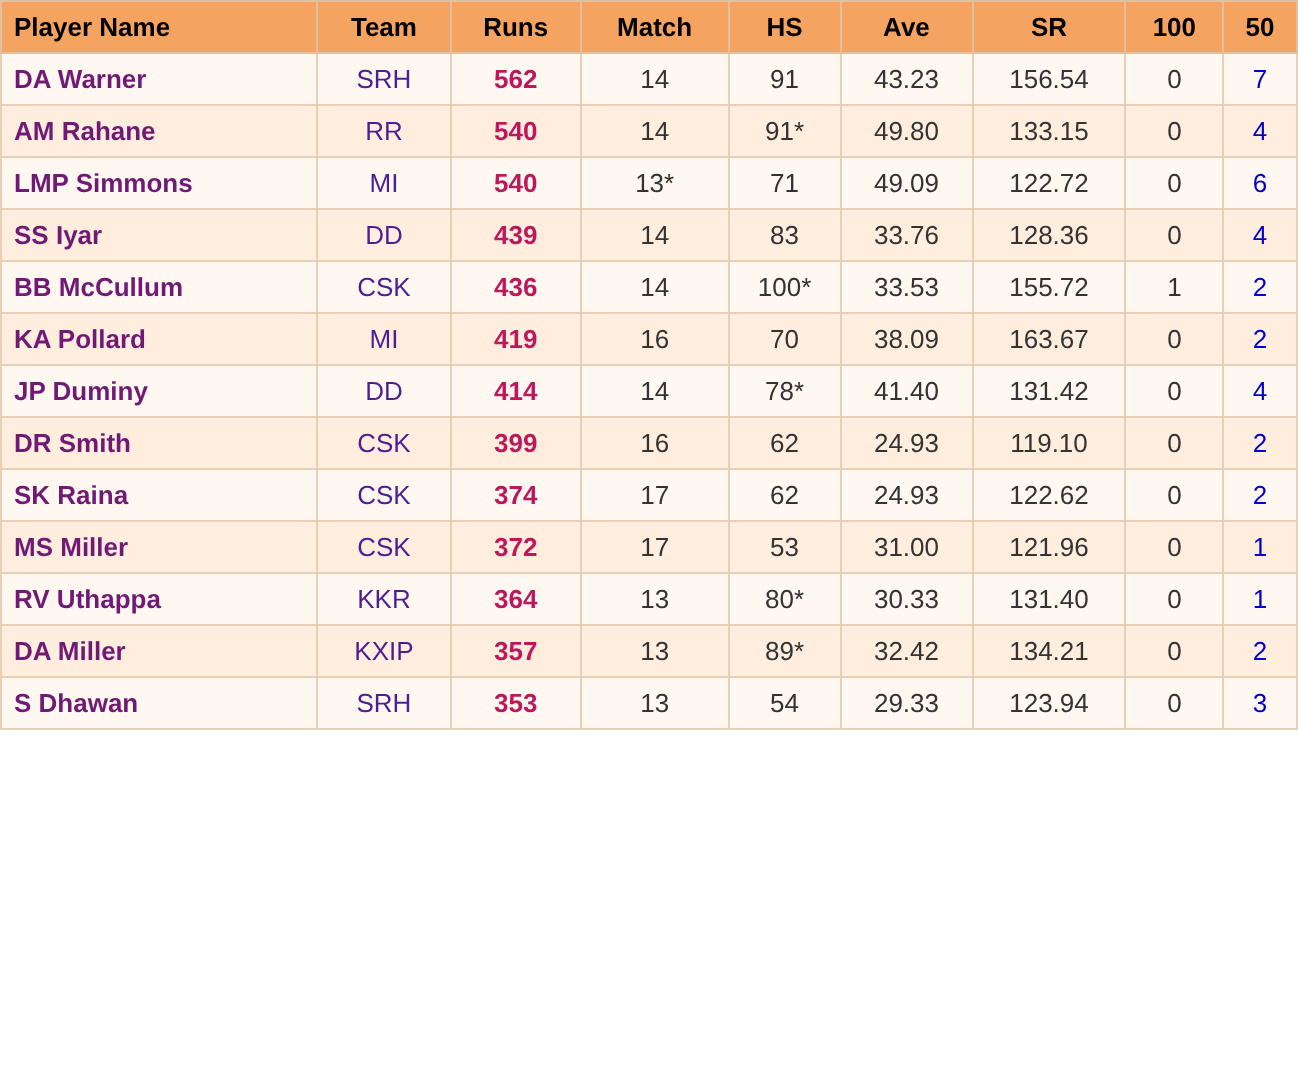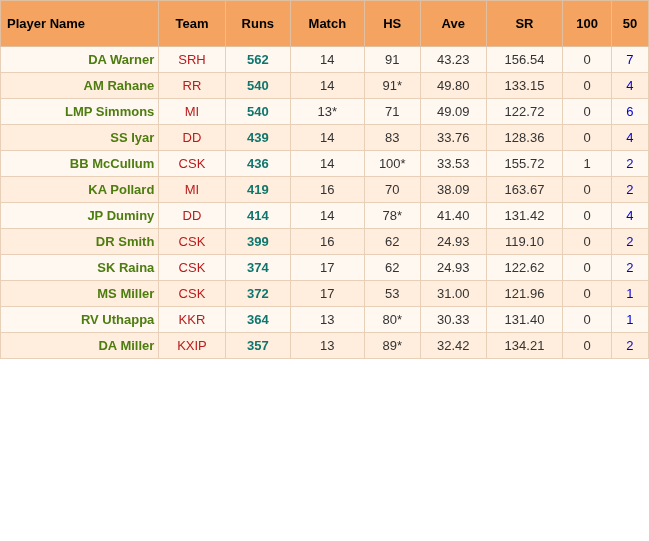--- a/index.html
+++ b/index.html
@@ -10,21 +10,21 @@
       width: 649px;
     }
     table {
       width: 649px;
       border-collapse: collapse;
     }
     thead tr {
       background: #f4a460;
     }
     thead th {
-      padding: 15px 4px;
+      padding: 5px 4px;
       text-align: center;
       font-weight: bold;
       color: #000;
       border: 1px solid #e0c0a0;
     }
     thead th.left {
       text-align: left;
       padding-left: 6px;
     }
     tbody tr:nth-child(odd) {
@@ -33,31 +33,31 @@
     tbody tr:nth-child(even) {
       background: #ffeedd;
     }
     tbody td {
       padding: 5px 4px;
       text-align: center;
       border: 1px solid #e8d0b8;
       color: #333;
     }
     tbody td.player-name {
-      text-align: right;
+      text-align: left;
       padding-left: 6px;
       font-weight: bold;
-      color: #4d7c0f;
+      color: #701a75;
     }
     tbody td.runs {
       font-weight: bold;
-      color: #0f766e;
+      color: #be185d;
     }
     tbody td.team {
-      color: #b91c1c;
+      color: #4c1d95;
     }
     tbody td.highlight-blue {
       color: #0000cc;
     }
   </style>
 </head>
 <body>
 
 <table>
   <thead>
@@ -199,14 +199,25 @@
         <td class="player-name">DA Miller</td>
         <td class="team">KXIP</td>
         <td class="runs">357</td>
         <td>13</td>
         <td>89*</td>
         <td>32.42</td>
         <td>134.21</td>
         <td>0</td>
         <td class="highlight-blue">2</td>
       </tr>
+      <tr>
+        <td class="player-name">S Dhawan</td>
+        <td class="team">SRH</td>
+        <td class="runs">353</td>
+        <td>13</td>
+        <td>54</td>
+        <td>29.33</td>
+        <td>123.94</td>
+        <td>0</td>
+        <td class="highlight-blue">3</td>
+      </tr>
     </tbody>
 </table>
 
 </body></html>

